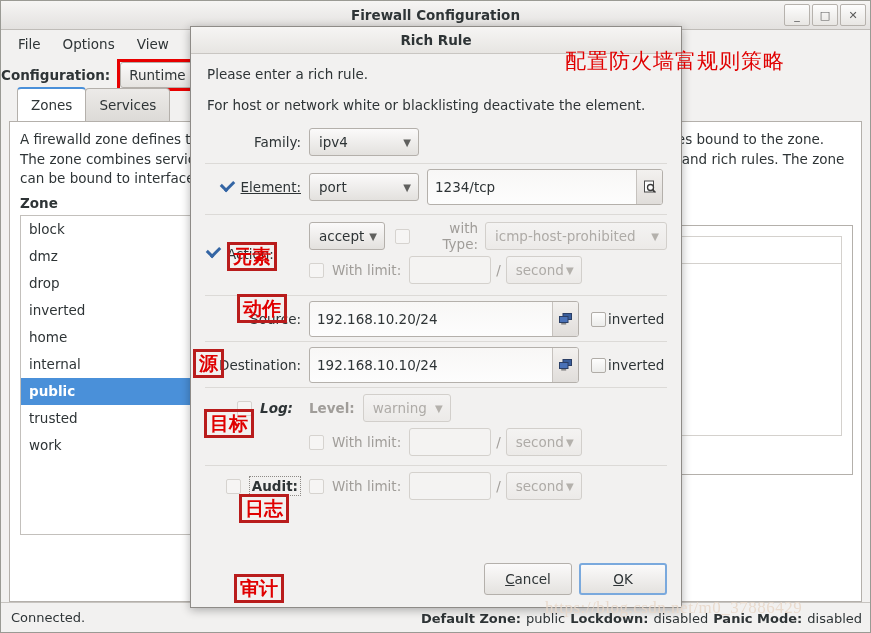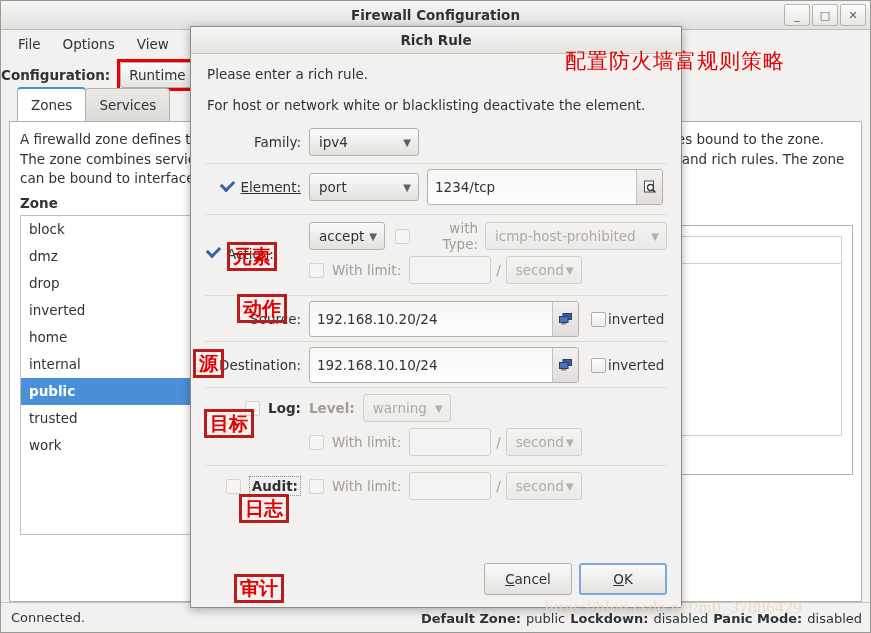--- a/index.html
+++ b/index.html
@@ -520,21 +520,21 @@
           </span>
         </span>
         <span class="cb" style="margin-left:12px;"></span>
         <span class="inv-label">inverted</span>
       </div>
 
       <div class="hsep"></div>
 
 
       <div class="frow" style="margin-bottom:4px;">
-        <span style="width:104px; display:flex; align-items:center; justify-content:flex-end; padding-right:8px;">
+        <span style="width:104px; display:flex; align-items:center; justify-content:flex-end; padding-right:16px;font-style:italic;">
           <span class="cb dim"></span>
           <span class="lbl" style="padding-right:0; padding-left:8px; font-weight:bold;">Log:</span>
         </span>
         <span class="lbl dim" style="padding-right:8px; font-weight:bold;">Level:</span>
         <span class="selwrap dim">
           <span class="selbox dim" style="width:88px;">warning</span>
           <span class="caret">▼</span>
         </span>
       </div>
 

